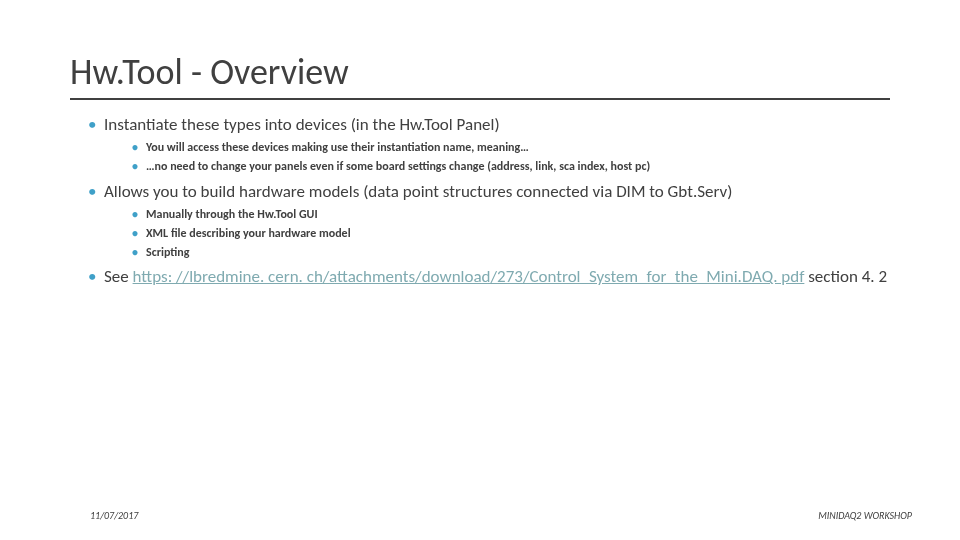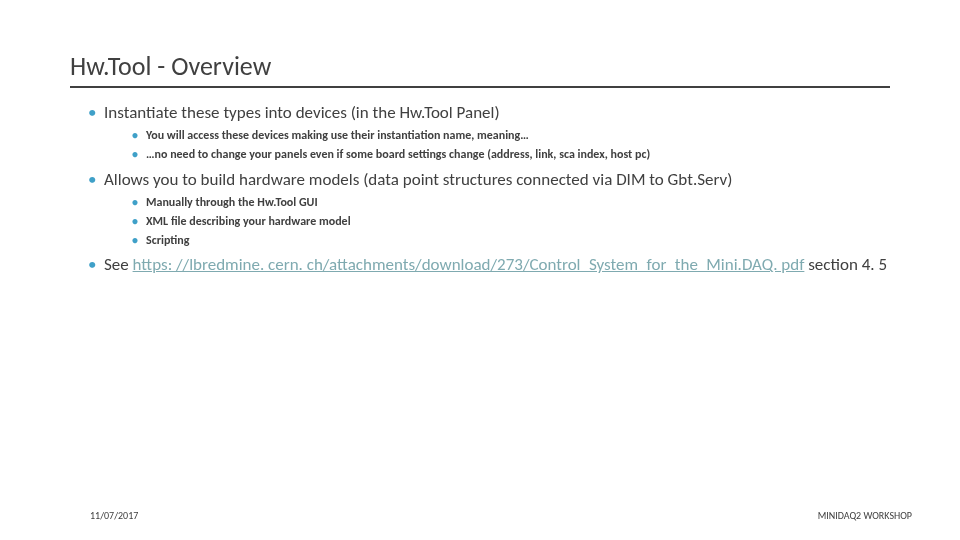--- a/index.html
+++ b/index.html
@@ -13,21 +13,21 @@
     overflow: hidden;
   }
   .slide {
     position: relative;
     width: 960px;
     height: 540px;
     box-sizing: border-box;
     padding: 40px 70px 0 70px;
   }
   .title {
-    font-size: 26px;
+    font-size: 36px;
     font-weight: 300;
     color: #404040;
     margin: 10px 0 4px 0;
   }
   .title-underline {
     width: 100%;
     height: 2px;
     background: #404040;
     margin-bottom: 14px;
   }
@@ -82,20 +82,21 @@
     margin-top: 36px;
   }
   .footer {
     position: absolute;
     left: 0;
     bottom: 18px;
     width: 912px;
     height: 20px;
     box-sizing: border-box;
     padding: 0 70px 0 90px;
+    font-style: italic;
   }
   .footer .date {
     position: absolute;
     left: 90px;
     bottom: 0;
     font-size: 10px;
     color: #404040;
   }
   .footer .workshop {
     position: absolute;
@@ -124,21 +125,21 @@
     </li>
     <li>
       <span>Allows you to build hardware models (data point structures connected via DIM to Gbt.Serv)</span>
       <ul class="level2">
         <li>Manually through the Hw.Tool GUI</li>
         <li>XML file describing your hardware model</li>
         <li>Scripting</li>
       </ul>
     </li>
     <li>
-      <span>See </span><a class="inline-link">https: //lbredmine. cern. ch/attachments/download/273/Control_System_for_the_Mini.DAQ. pdf</a><span> section 4. 5</span>
+      <span>See </span><a class="inline-link">https: //lbredmine. cern. ch/attachments/download/273/Control_System_for_the_Mini.DAQ. pdf</a><span> section 4. 2</span>
     </li>
   </ul>
 
   <div class="footer">
     <div class="date">11/07/2017</div>
     <div class="workshop">MINIDAQ2 WORKSHOP</div>
   </div>
 </div>
 
 </body></html>

